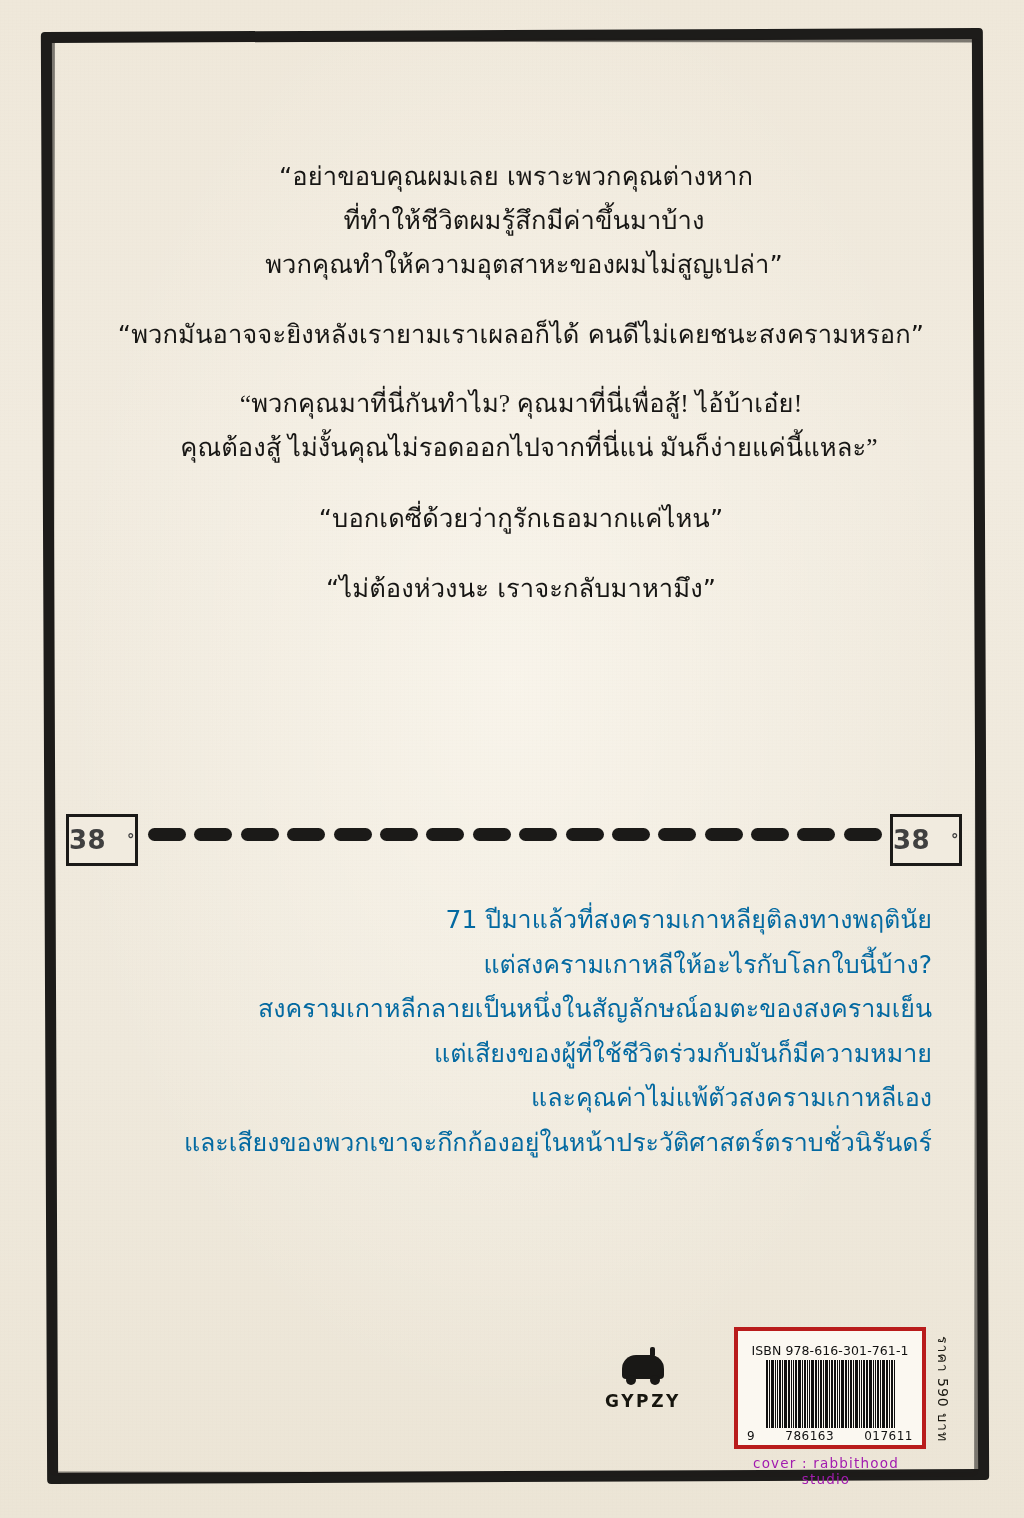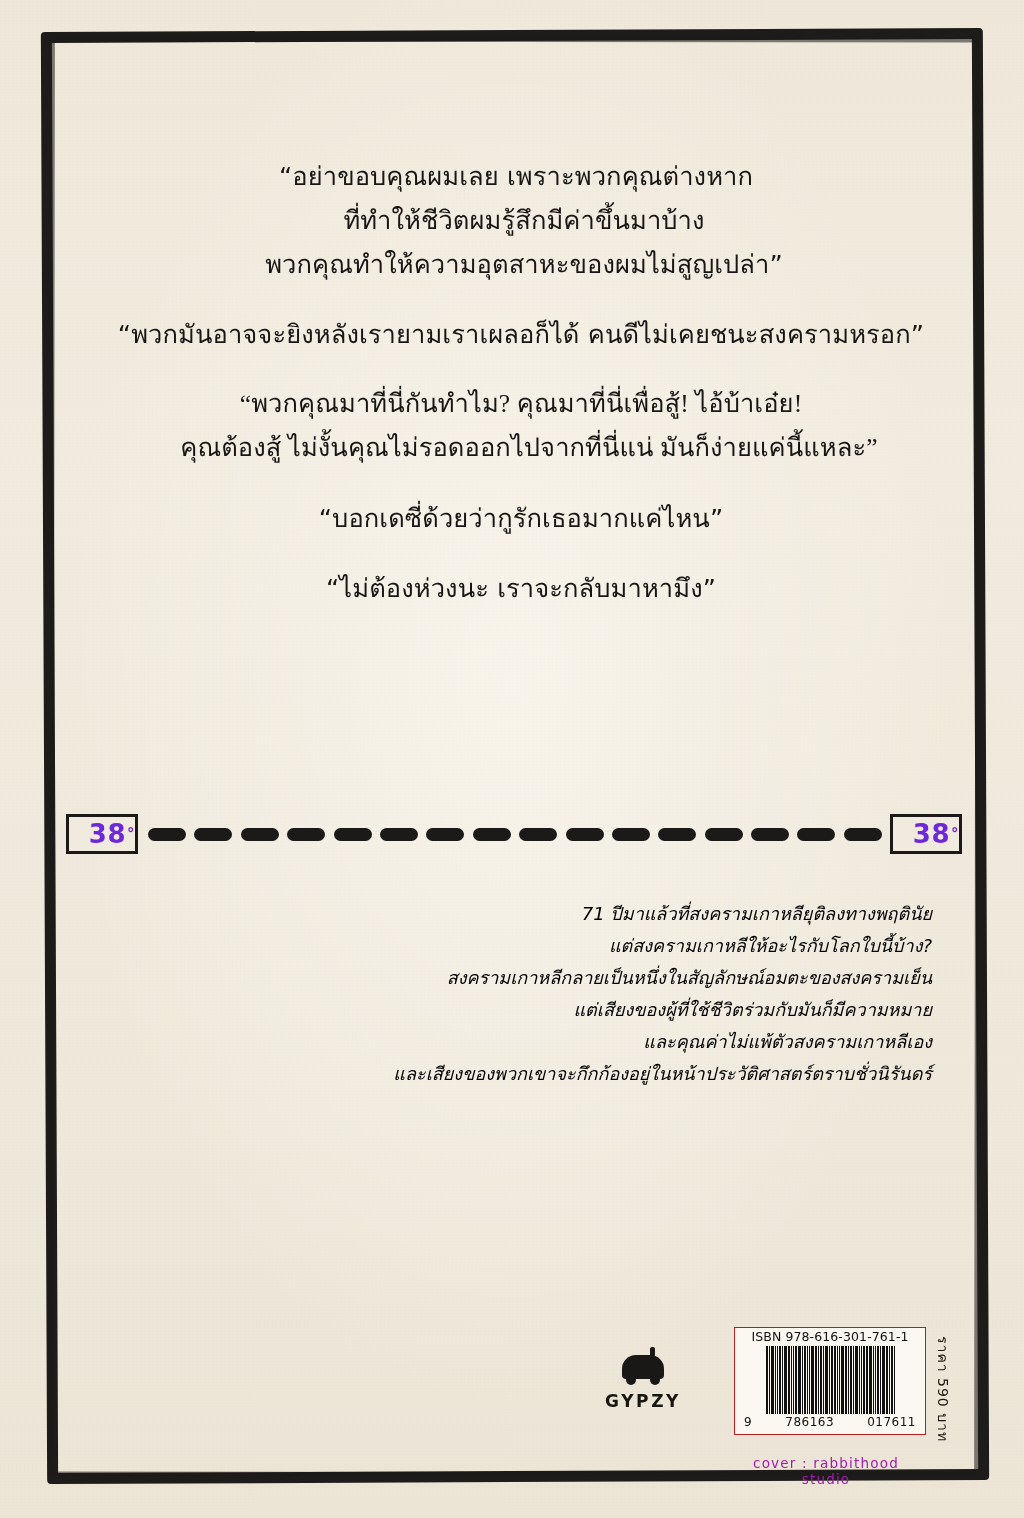--- a/index.html
+++ b/index.html
@@ -90,30 +90,30 @@
     position: absolute;
     left: 0;
     top: 806px;
     width: 1024px;
     height: 58px;
   }
   .deg-box {
     position: absolute;
     top: 8px;
     width: 72px;
-    height: 40px;
+    height: 52px;
     border: 3px solid #1b1a18;
     background: #f1ebdf;
-    color: #6d28d9;
+    color: #404040;
     font-size: 26px;
     font-weight: 700;
     letter-spacing: 0.5px;
     display: flex;
     align-items: center;
-    justify-content: flex-end;
+    justify-content: space-between;
     font-family: "DejaVu Sans", sans-serif;
     box-sizing: border-box;
   }
   .deg-box.left { left: 66px; }
   .deg-box.right { right: 62px; }
   .deg-box sup {
     font-size: 15px;
     line-height: 1;
     vertical-align: super;
     margin-left: 1px;
@@ -137,26 +137,25 @@
 
   
   .blurb {
     position: absolute;
     right: 92px;
     top: 898px;
     width: 800px;
     text-align: right;
   }
   .blurb .bl {
-    color: #000000;
-    font-size: 18px;
+    color: #0369a1;
+    font-size: 25px;
     line-height: 1.78;
     white-space: pre;
     display: block;
-    font-style: italic;
   }
 
   
   .logo-wrap {
     position: absolute;
     left: 588px;
     top: 1346px;
     width: 110px;
     text-align: center;
   }
@@ -200,25 +199,25 @@
     letter-spacing: 2.6px;
     color: #17160f;
     font-family: "DejaVu Sans", sans-serif;
   }
 
   .barcode-box {
     position: absolute;
     right: 98px;
     top: 1327px;
     width: 192px;
-    height: 108px;
+    height: 122px;
     background: #fbf8f1;
-    border: 1px solid #b91c1c;
+    border: 4px solid #b91c1c;
     box-sizing: border-box;
-    padding: 1px 6px 2px 6px;
+    padding: 12px 6px 2px 6px;
   }
   .isbn-text {
     font-size: 12.5px;
     text-align: center;
     color: #111;
     font-family: "DejaVu Sans", sans-serif;
     letter-spacing: 0.1px;
     margin-bottom: 2px;
   }
   .bars {

